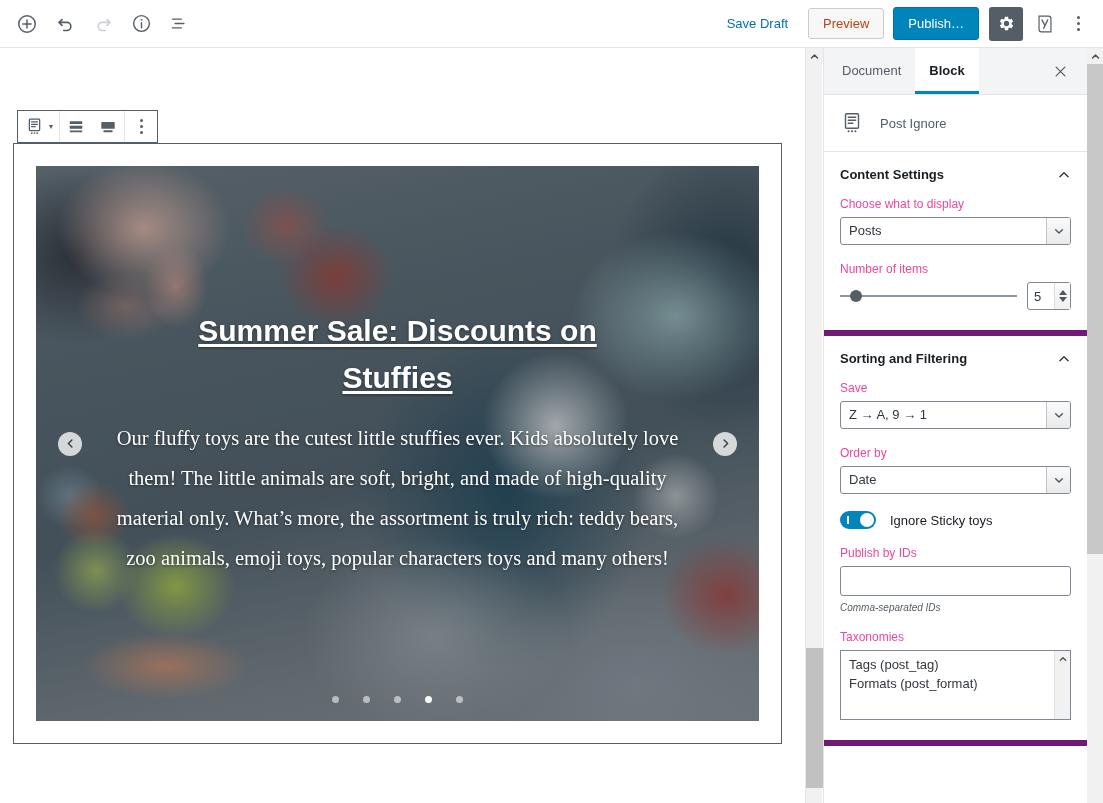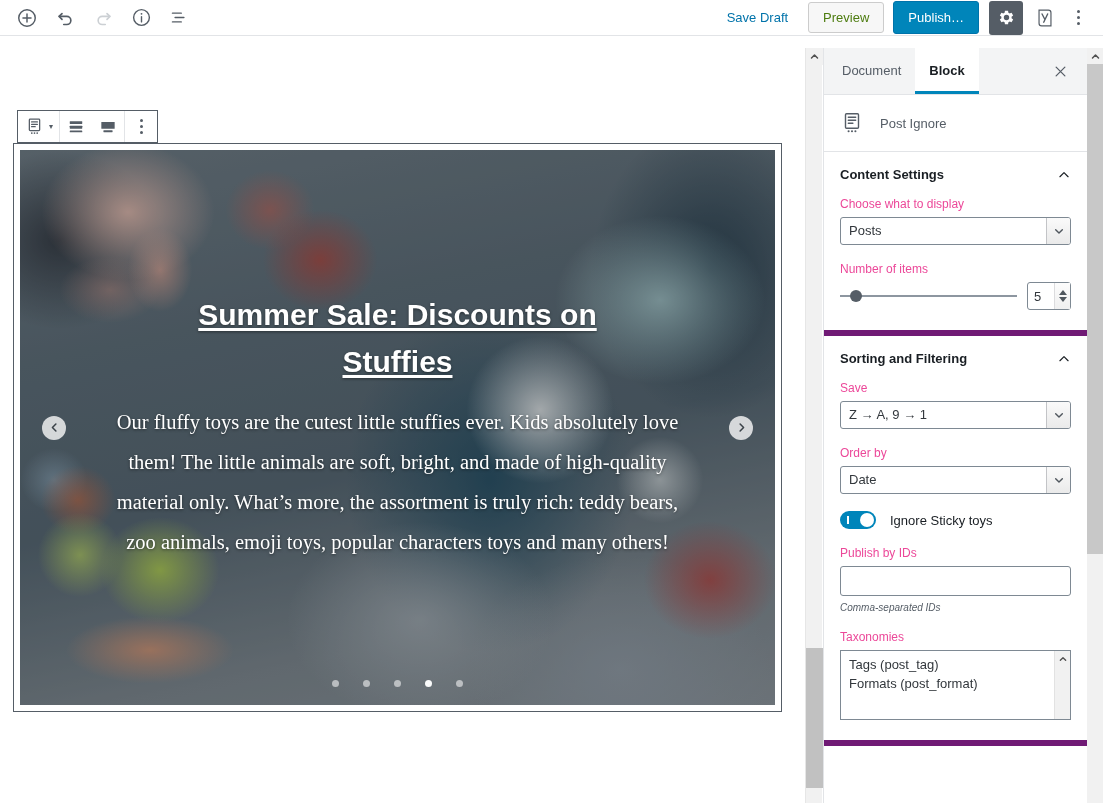--- a/index.html
+++ b/index.html
@@ -9,40 +9,40 @@
     width: 1103px; height: 803px;
     overflow: hidden;
     background: #fff;
     font-family: "Liberation Sans", sans-serif;
     -webkit-font-smoothing: antialiased;
   }
   #app { position: relative; width: 1103px; height: 803px; overflow: hidden; }
 
   
   .topbar {
-    position: absolute; top: 0; left: 0; width: 1103px; height: 36px;
+    position: absolute; top: 0; left: 0; width: 1103px; height: 48px;
     background: #fff; border-bottom: 1px solid #e2e4e7;
     display: flex; align-items: center;
   }
   .tb-left { display: flex; align-items: center; padding-left: 8px; gap: 0px; }
   .tb-btn {
     width: 36px; height: 36px; display: flex; align-items: center; justify-content: center;
     background: none; border: none; cursor: pointer; color: #555d66; padding: 0;
     margin: 0 1px;
   }
   .tb-btn.disabled { color: #ccd0d4; cursor: default; }
   .tb-right {
     margin-left: auto; display: flex; align-items: center; padding-right: 10px; gap: 0;
   }
   .save-draft {
     color: #0073aa; font-size: 13px; cursor: pointer; background: none; border: none;
     padding: 6px 10px; font-family: "Liberation Sans", sans-serif;
   }
   .preview-btn {
-    font-size: 13px; color: #4d7c0f; background: #f7f7f7;
+    font-size: 13px; color: #c2410c; background: #f7f7f7;
     border: 1px solid #ccc; border-radius: 3px; padding: 7px 14px;
     cursor: pointer; margin-left: 10px; font-family: "Liberation Sans", sans-serif;
     line-height: 1.2;
   }
   .publish-btn {
     font-size: 13px; color: #fff; background: #0085ba;
     border: 1px solid #0073aa; border-radius: 3px; padding: 8px 14px;
     cursor: pointer; margin-left: 9px; font-family: "Liberation Sans", sans-serif;
     line-height: 1.2;
   }
@@ -78,21 +78,21 @@
   }
   .bt-group { display: flex; align-items: center; border-right: 1px solid #e2e4e7; }
   .bt-group:last-child { border-right: none; }
   .bt-btn {
     min-width: 32px; height: 31px; display: flex; align-items: center; justify-content: center;
     background: none; border: none; cursor: pointer; color: #555d66; padding: 0 4px;
   }
   .bt-caret { font-size: 8px; margin-left: -1px; padding-right: 6px; color: #555d66; cursor: pointer; }
 
   .block-frame {
-    border: 1px solid #555d66; background: #fff; padding: 6px;
+    border: 1px solid #555d66; background: #fff; padding: 22px;
   }
   .slide {
     position: relative; width: 100%; height: 555px; overflow: hidden;
     background: #5d6a70;
   }
   .slide-photo { position: absolute; inset: 0; }
   .slide-overlay { position: absolute; inset: 0; background: rgba(30,38,45,0.30); }
   .slide-content {
     position: absolute; inset: 0; display: flex; flex-direction: column;
     align-items: center; justify-content: center; padding: 0 38px; text-align: center;

